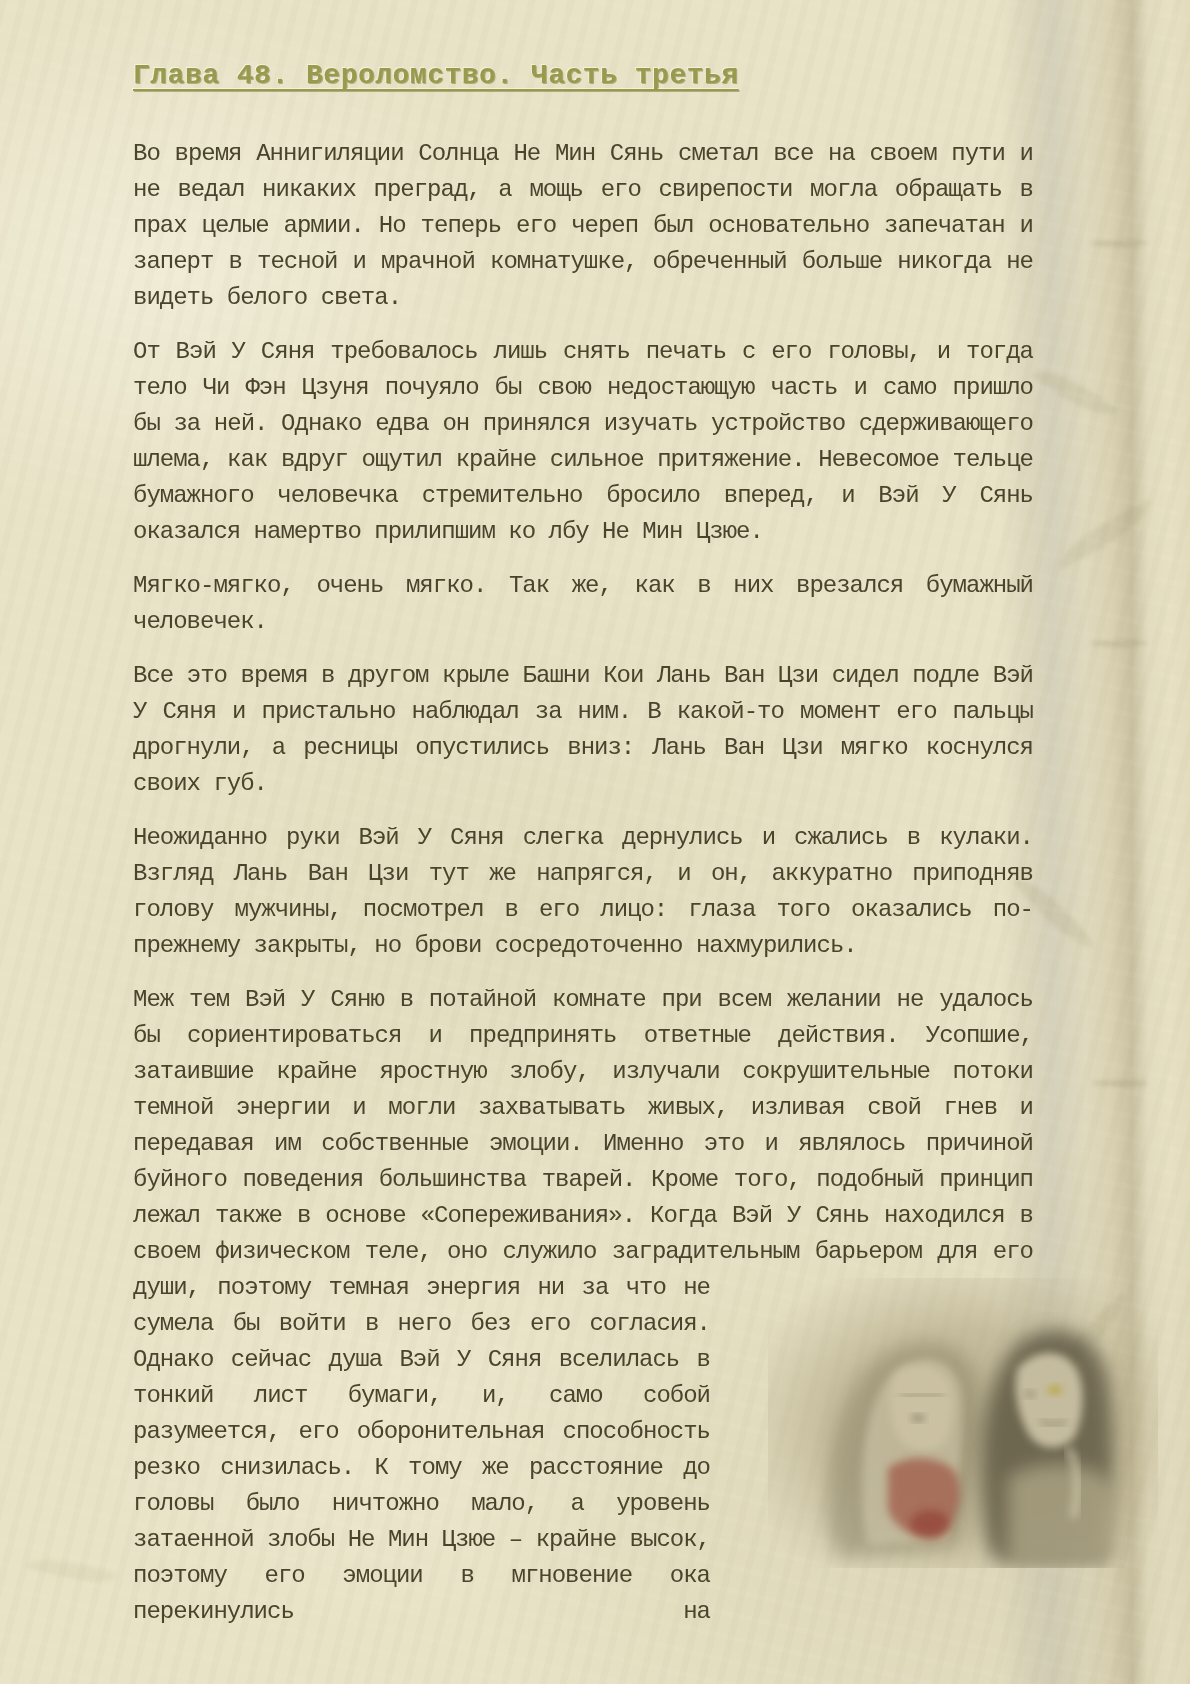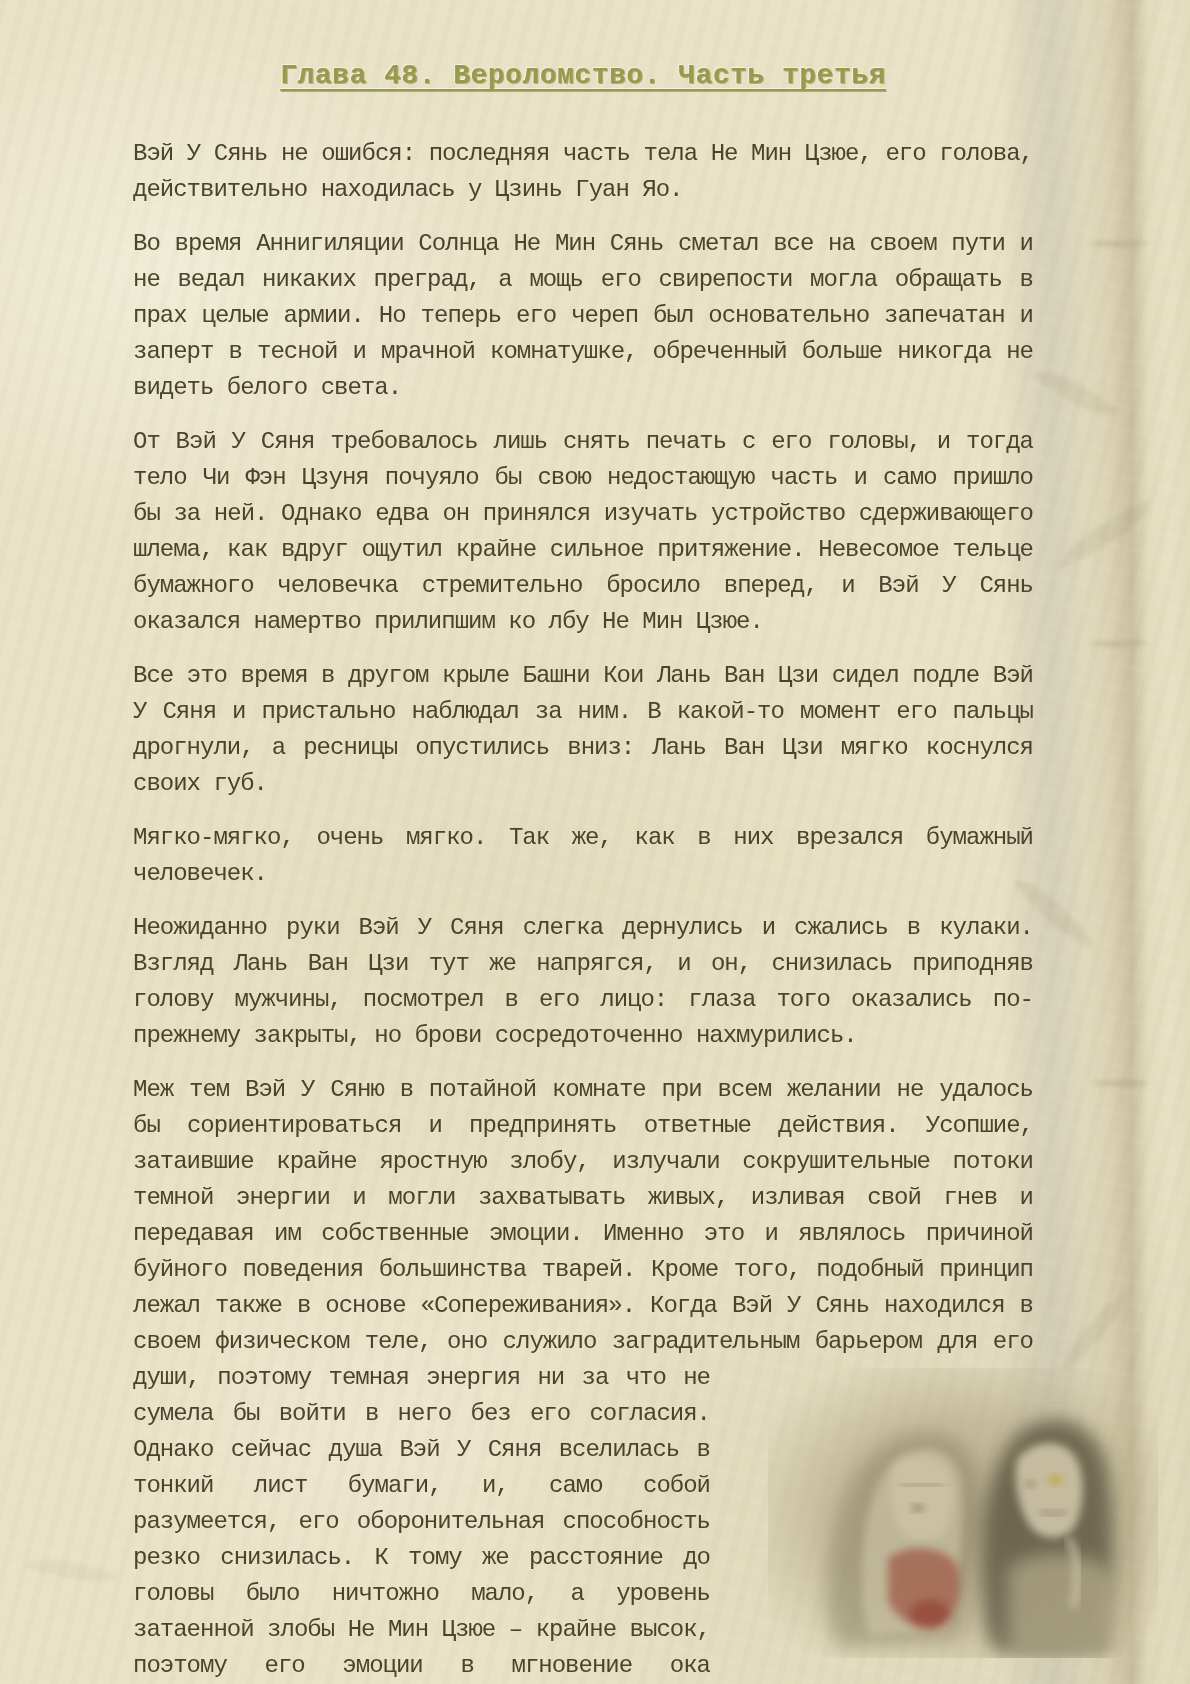--- a/index.html
+++ b/index.html
@@ -61,21 +61,20 @@
     left: 133px;
     top: 58px;
     width: 900px;
     color: #4a442d;
     font-size: 24px;
     letter-spacing: -1px;
     line-height: 36px;
   }
   h1.chapter-title {
     margin: 0 0 42px 0;
-    text-align: center;
     font-size: 28px;
     font-weight: bold;
     letter-spacing: 0.5px;
     color: #989a4e;
     text-decoration: underline;
     text-decoration-thickness: 2px;
     text-underline-offset: 6px;
     text-shadow: 1px 1px 0 rgba(104,106,40,0.45), -1px -1px 0 rgba(255,255,235,0.55);
   }
   p.para {
@@ -109,26 +108,25 @@
   <div class="leaf" style="right:30px; top:520px; width:110px; height:28px; transform:rotate(-24deg);"></div>
   <div class="leaf" style="right:86px; top:900px; width:100px; height:26px; transform:rotate(52deg);"></div>
   <div class="leaf" style="right:48px; top:1320px; width:96px; height:24px; transform:rotate(-40deg);"></div>
   <div class="leaf" style="left:26px; top:1560px; width:90px; height:22px; transform:rotate(18deg); opacity:.6;"></div>
   <div class="texture"></div>
 
   <div class="content">
 
     <h1 class="chapter-title">Глава 48. Вероломство. Часть третья</h1>
 
-    <p class="para">Вэй У Сянь не ошибся: последняя часть тела Не Мин Цзюе, его голова, действительно находилась у Цзинь Гуан Яо.</p>
     <p class="para">Во время Аннигиляции Солнца Не Мин Сянь сметал все на своем пути и не ведал никаких преград, а мощь его свирепости могла обращать в прах целые армии. Но теперь его череп был основательно запечатан и заперт в тесной и мрачной комнатушке, обреченный больше никогда не видеть белого света.</p>
     <p class="para">От Вэй У Сяня требовалось лишь снять печать с его головы, и тогда тело Чи Фэн Цзуня почуяло бы свою недостающую часть и само пришло бы за ней. Однако едва он принялся изучать устройство сдерживающего шлема, как вдруг ощутил крайне сильное притяжение. Невесомое тельце бумажного человечка стремительно бросило вперед, и Вэй У Сянь оказался намертво прилипшим ко лбу Не Мин Цзюе.</p>
+    <p class="para">Мягко-мягко, очень мягко. Так же, как в них врезался бумажный человечек.</p>
     <p class="para">Все это время в другом крыле Башни Кои Лань Ван Цзи сидел подле Вэй У Сяня и пристально наблюдал за ним. В какой-то момент его пальцы дрогнули, а ресницы опустились вниз: Лань Ван Цзи мягко коснулся своих губ.</p>
-    <p class="para">Мягко-мягко, очень мягко. Так же, как в них врезался бумажный человечек.</p>
-    <p class="para">Неожиданно руки Вэй У Сяня слегка дернулись и сжались в кулаки. Взгляд Лань Ван Цзи тут же напрягся, и он, снизилась приподняв голову мужчины, посмотрел в его лицо: глаза того оказались по-прежнему закрыты, но брови сосредоточенно нахмурились.</p>
+    <p class="para">Неожиданно руки Вэй У Сяня слегка дернулись и сжались в кулаки. Взгляд Лань Ван Цзи тут же напрягся, и он, аккуратно приподняв голову мужчины, посмотрел в его лицо: глаза того оказались по-прежнему закрыты, но брови сосредоточенно нахмурились.</p>
 
     <p class="para-final">
       <span>Меж тем Вэй У Сяню в потайной комнате при всем желании не удалось бы сориентироваться и предпринять ответные действия. Усопшие, затаившие крайне яростную злобу, излучали сокрушительные потоки темной энергии и могли захватывать живых, изливая свой гнев и передавая им собственные эмоции. Именно это и являлось причиной буйного поведения большинства тварей. Кроме того, подобный принцип лежал также в основе «Сопереживания». Когда Вэй У Сянь находился в своем физическом теле, оно служило заградительным барьером для его</span>
       <span class="illustration-float">
 
         <svg viewBox="0 0 390 290" xmlns="http://www.w3.org/2000/svg">
           <defs>
             <radialGradient id="fade" cx="50%" cy="52%" r="62%">
               <stop offset="0%" stop-color="#a79d7d" stop-opacity="0.78"></stop>
               <stop offset="55%" stop-color="#aba07e" stop-opacity="0.52"></stop>

